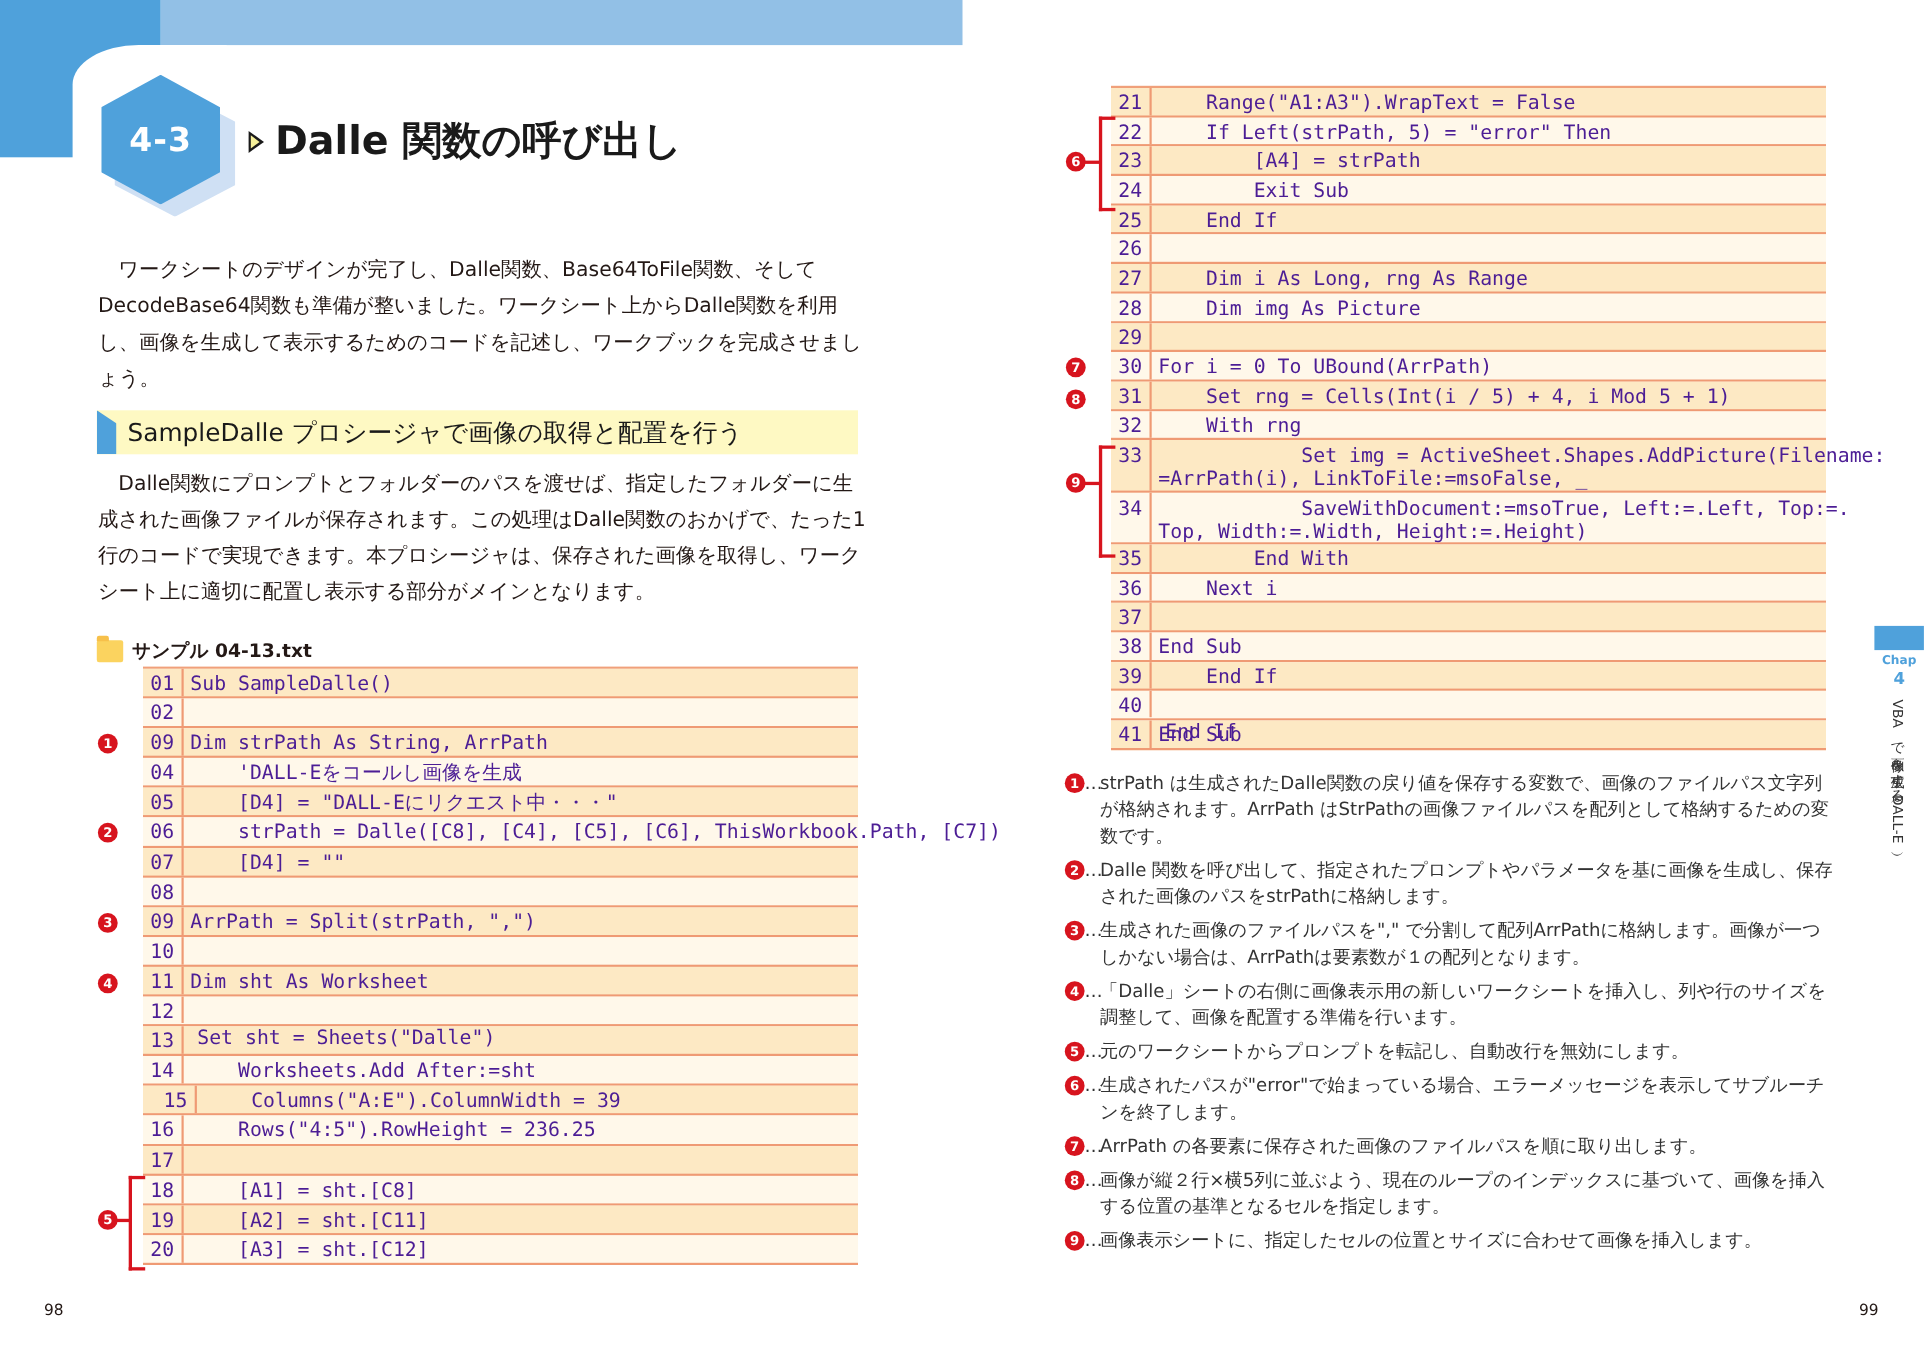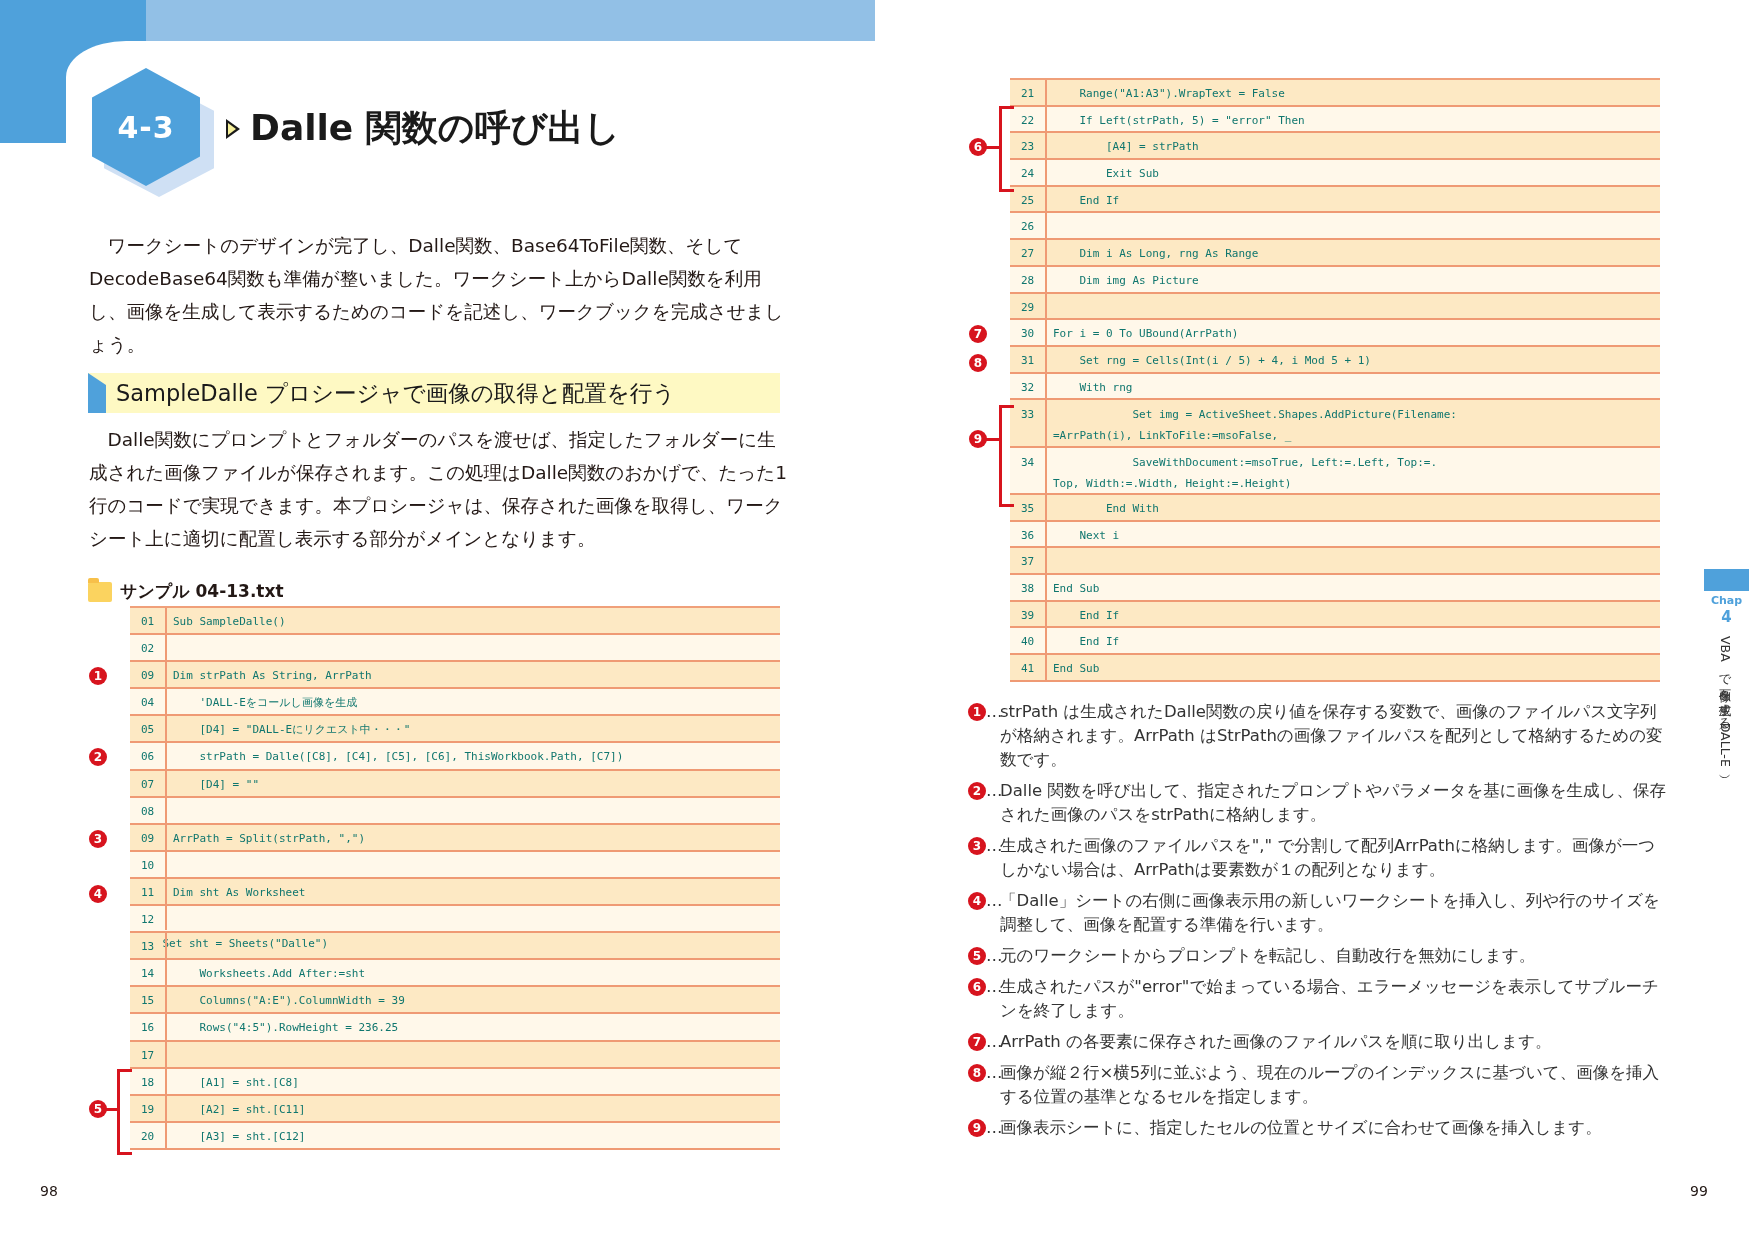--- a/index.html
+++ b/index.html
@@ -18,21 +18,21 @@
   .intro{left:89px;top:229px;width:700px;}
   .section{left:88px;top:373px;width:692px;height:40px;background:#fef9c3;}
   .section .flag{position:absolute;left:0;top:0;width:18px;height:40px;background:#4fa1db;clip-path:polygon(0 0,100% 30%,100% 100%,0 100%);}
   .section .lbl{position:absolute;left:28px;top:5px;font-size:22.5px;color:#1a1a1a;white-space:nowrap;}
   .body2{left:89px;top:423px;width:700px;}
   .sample{left:88px;top:580px;display:flex;align-items:center;gap:8px;font-size:17px;font-weight:bold;color:#231815;}
   .folder{width:24px;height:20px;background:#fbd35f;border-radius:2px;position:relative;}
   .folder:before{content:"";position:absolute;left:0;top:-4px;width:11px;height:5px;background:#f7c04a;border-radius:2px 2px 0 0;}
   
   .code{position:absolute;border-top:2px solid #f0a07a;}
-  .row{display:flex;border-bottom:2px solid #ef9a74;font-family:"DejaVu Sans Mono","Liberation Mono",monospace;font-size:11px;color:#0f766e;}
+  .row{display:flex;border-bottom:2px solid #ef9a74;font-family:"DejaVu Sans Mono","Liberation Mono",monospace;font-size:18px;color:#4c1d95;}
   .row.odd{background:#fde9c4;}
   .row.even{background:#fff8ea;}
   .num{width:35px;flex:none;text-align:center;border-right:2px solid #ef9a74;padding-top:4px;}
   .txt{flex:1;padding:4px 0 0 6px;white-space:pre;}
   .marker{position:absolute;width:18px;height:18px;border-radius:50%;background:#d7141e;color:#fff;font-size:12px;font-weight:bold;display:flex;align-items:center;justify-content:center;font-family:"DejaVu Sans",sans-serif;}
   .bracket{position:absolute;border:3px solid #d7141e;border-right:none;width:12px;}
   .bracket-tick{position:absolute;height:3px;background:#d7141e;}
   .notes{left:968px;top:700px;width:700px;}
   .note{display:flex;font-size:16.5px;line-height:24px;color:#333;margin-bottom:7px;}
   .note .m{flex:none;width:18px;height:18px;border-radius:50%;background:#d7141e;color:#fff;font-size:12px;font-weight:bold;display:flex;align-items:center;justify-content:center;margin-top:3px;}
@@ -122,21 +122,21 @@
       <div class="txt">    Set sht = Sheets("Dalle")</div>
     </div>
     <div class="row odd" style="height: 25.1px; line-height: 20px;">
       <div class="num">13</div>
       <div class="txt"></div>
     </div>
     <div class="row even" style="height: 25.1px; line-height: 20px;">
       <div class="num">14</div>
       <div class="txt">    Worksheets.Add After:=sht</div>
     </div>
-    <div class="row odd" style="height: 25.1px; line-height: 20px;">
+    <div class="row odd" style="height: 25.1px; line-height: 20px; padding-left: 12px;">
       <div class="num">15</div>
       <div class="txt">    Columns("A:E").ColumnWidth = 39</div>
     </div>
     <div class="row even" style="height: 25.1px; line-height: 20px;">
       <div class="num">16</div>
       <div class="txt">    Rows("4:5").RowHeight = 236.25</div>
     </div>
     <div class="row odd" style="height: 25.1px; line-height: 20px;">
       <div class="num">17</div>
       <div class="txt"></div>
@@ -227,21 +227,21 @@
       <div class="txt"></div>
     </div>
     <div class="row even" style="height: 24.7px; line-height: 20px;">
       <div class="num">38</div>
       <div class="txt">End Sub</div>
     </div>
     <div class="row odd" style="height: 24.7px; line-height: 20px;">
       <div class="num">39</div>
       <div class="txt">    End If</div>
     </div>
-    <div class="row even" style="height: 24.7px; line-height: 20px;">
+    <div class="row even" style="height: 24.7px; line-height: 20px; flex-direction: column;">
       <div class="num">40</div>
       <div class="txt">    End If</div>
     </div>
     <div class="row odd" style="height: 24.7px; line-height: 20px;">
       <div class="num">41</div>
       <div class="txt">End Sub</div>
     </div>
   </div>
 
 <div class="marker" style="left:89px;top:667px;">

